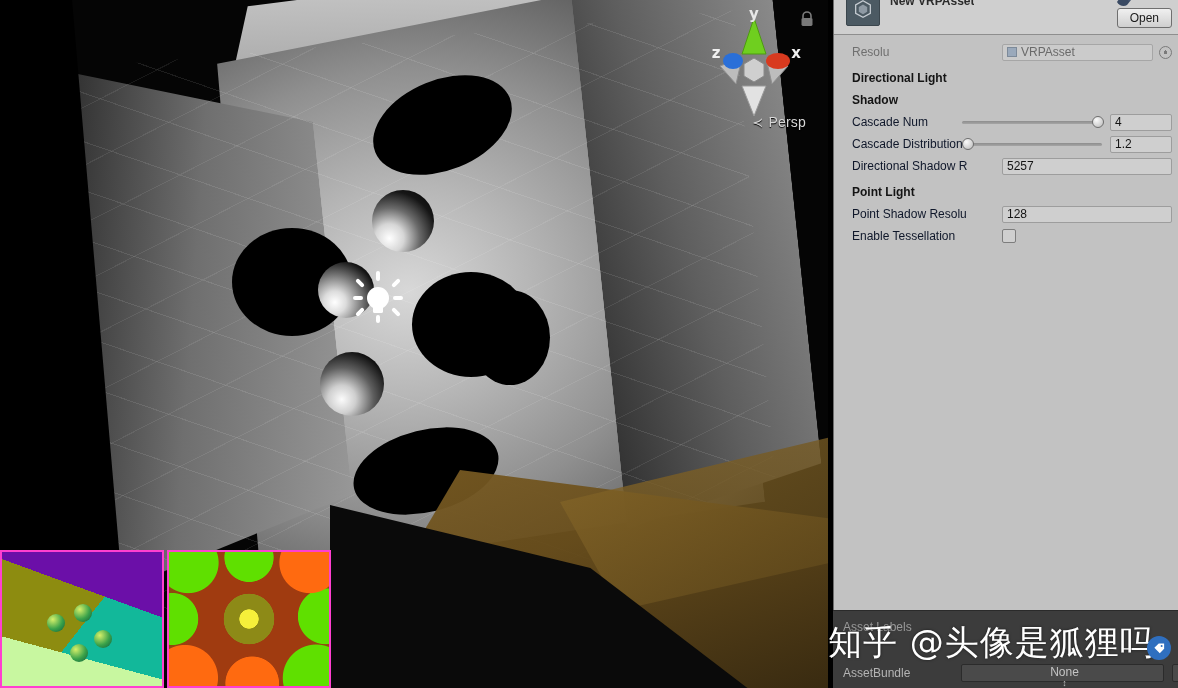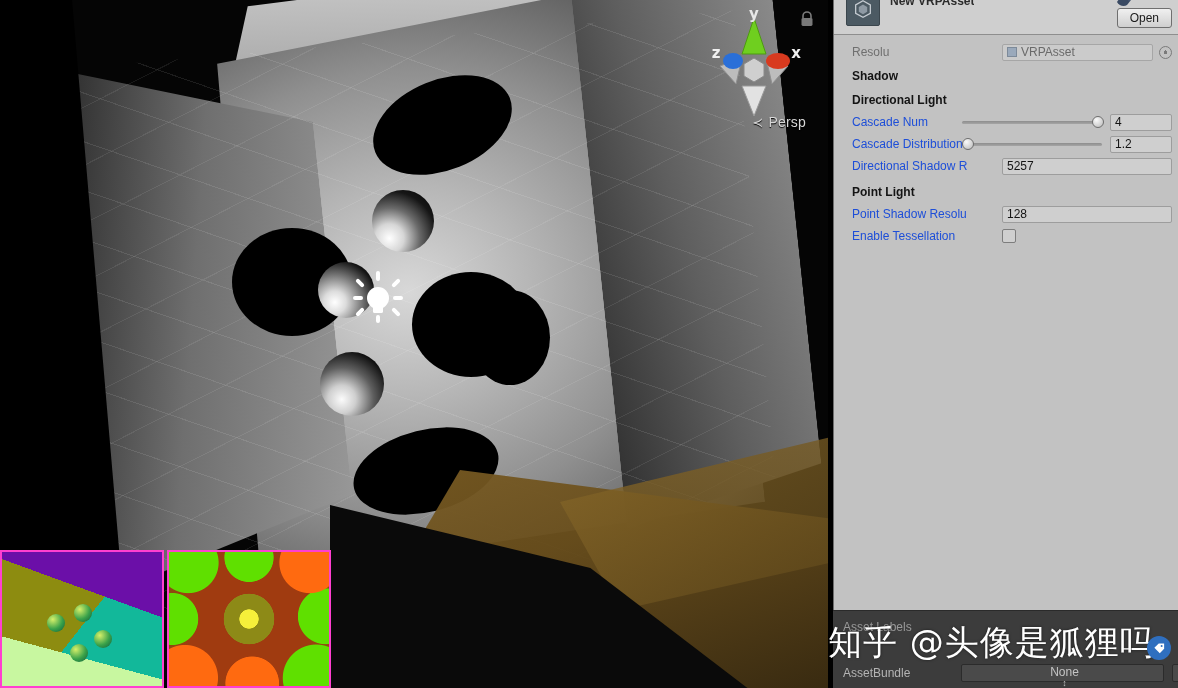--- a/index.html
+++ b/index.html
@@ -170,21 +170,21 @@
     position:absolute; right: 6px; top: 8px;
     height: 20px; padding: 0 12px;
     background: linear-gradient(#f0f0f0,#cfcfcf);
     border: 1px solid #6f6f6f; border-radius: 3px;
     font-size: 12px; color:#1b1b1b; line-height:18px;
     cursor: pointer;
   }
 
   #insp-body { padding: 8px 6px 0 18px; position:relative; }
   .row { display:flex; align-items:center; height: 18px; margin-bottom: 4px; }
-  .row-label { width: 150px; font-size: 12px; color:#1d4ed8; white-space:nowrap;
+  .row-label { width: 150px; font-size: 12px; color:#0f172a; white-space:nowrap;
                overflow:hidden; }
   .row-label.dim { color:#6f6f6f; }
   .section-head { font-size: 12px; font-weight: bold; color:#141414;
                   margin: 10px 0 6px 0; }
   .section-head.first { margin-top: 8px; }
 
   .obj-field {
     flex: 1; height: 17px;
     background: #cbcbcb; border:1px solid #a6a6a6; border-radius:2px;
     display:flex; align-items:center; gap:4px; padding-left: 4px;
@@ -389,23 +389,23 @@
 
       <div class="row">
         <div class="row-label dim">Resolu</div>
         <div class="obj-field">
           <span class="script-glyph"></span>
           <span>VRPAsset</span>
         </div>
         <div class="radio-circle"></div>
       </div>
 
+      <div class="section-head">Directional Light</div>
+
       <div class="section-head first">Shadow</div>
-
-      <div class="section-head">Directional Light</div>
 
       <div class="row">
         <div class="row-label">Cascade Num</div>
         <div class="slider-wrap">
           <div class="slider">
             <div class="slider-track"></div>
             <div class="slider-knob" style="left:130px;"></div>
           </div>
           <div class="num-field">4</div>
         </div>

